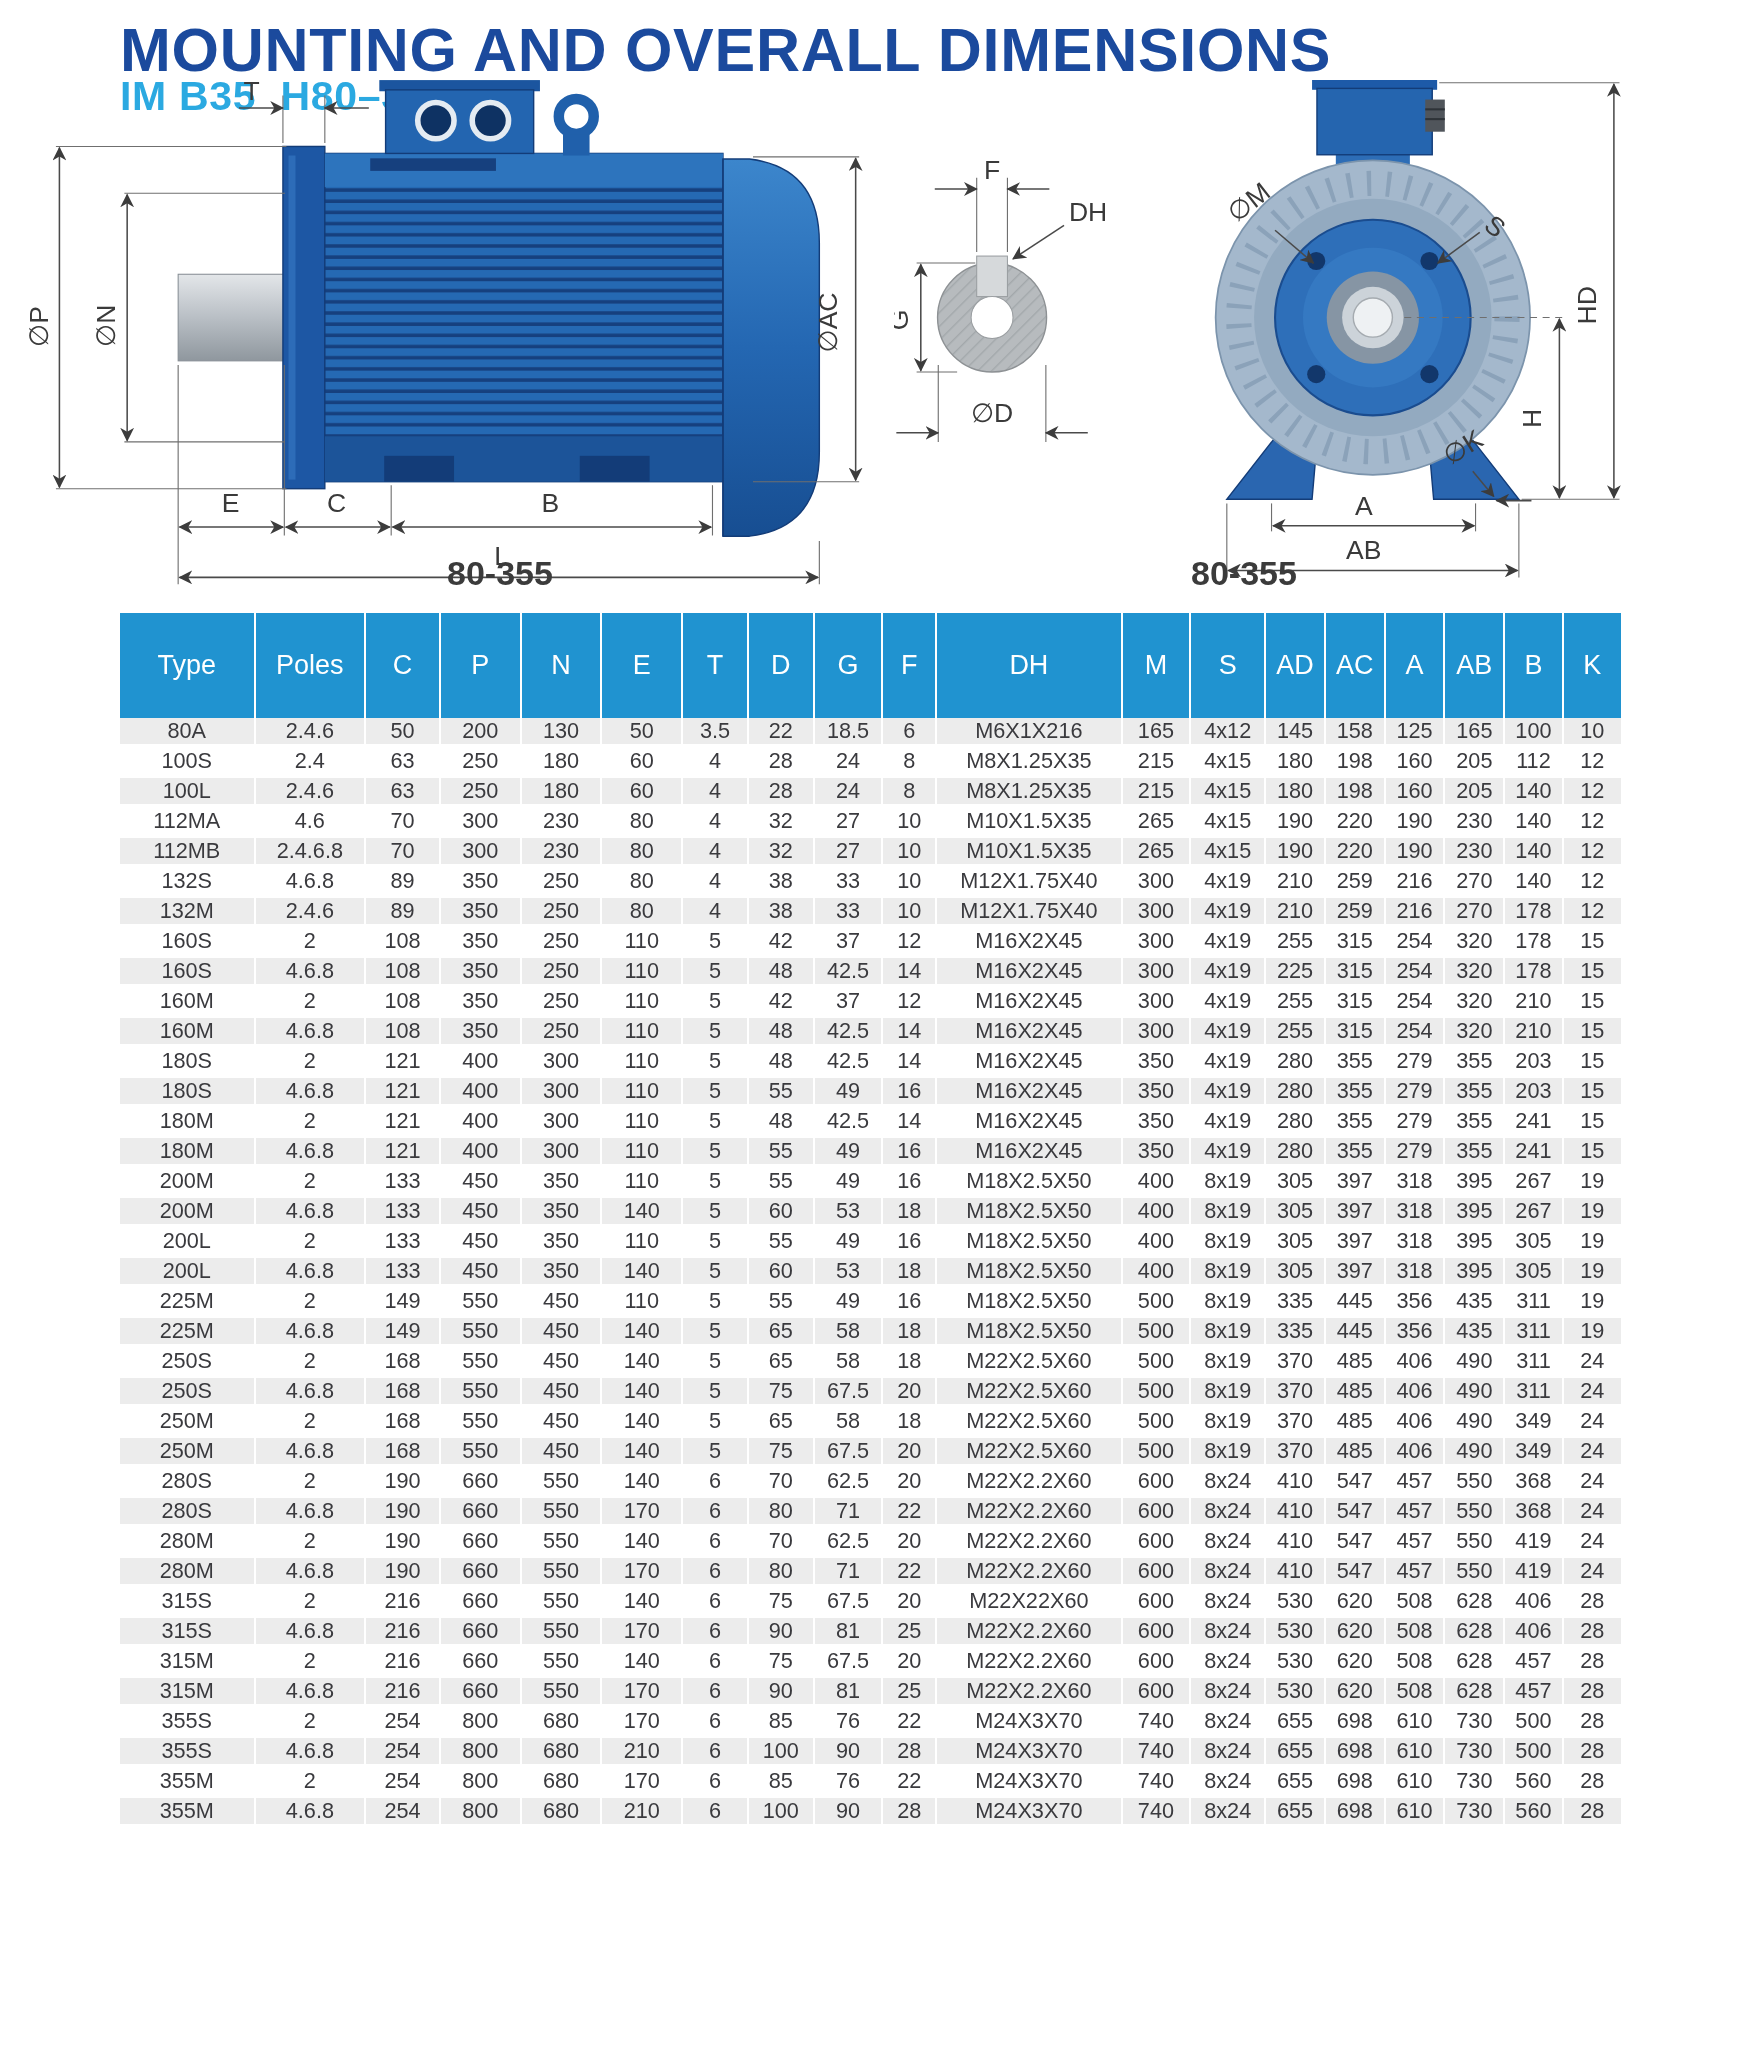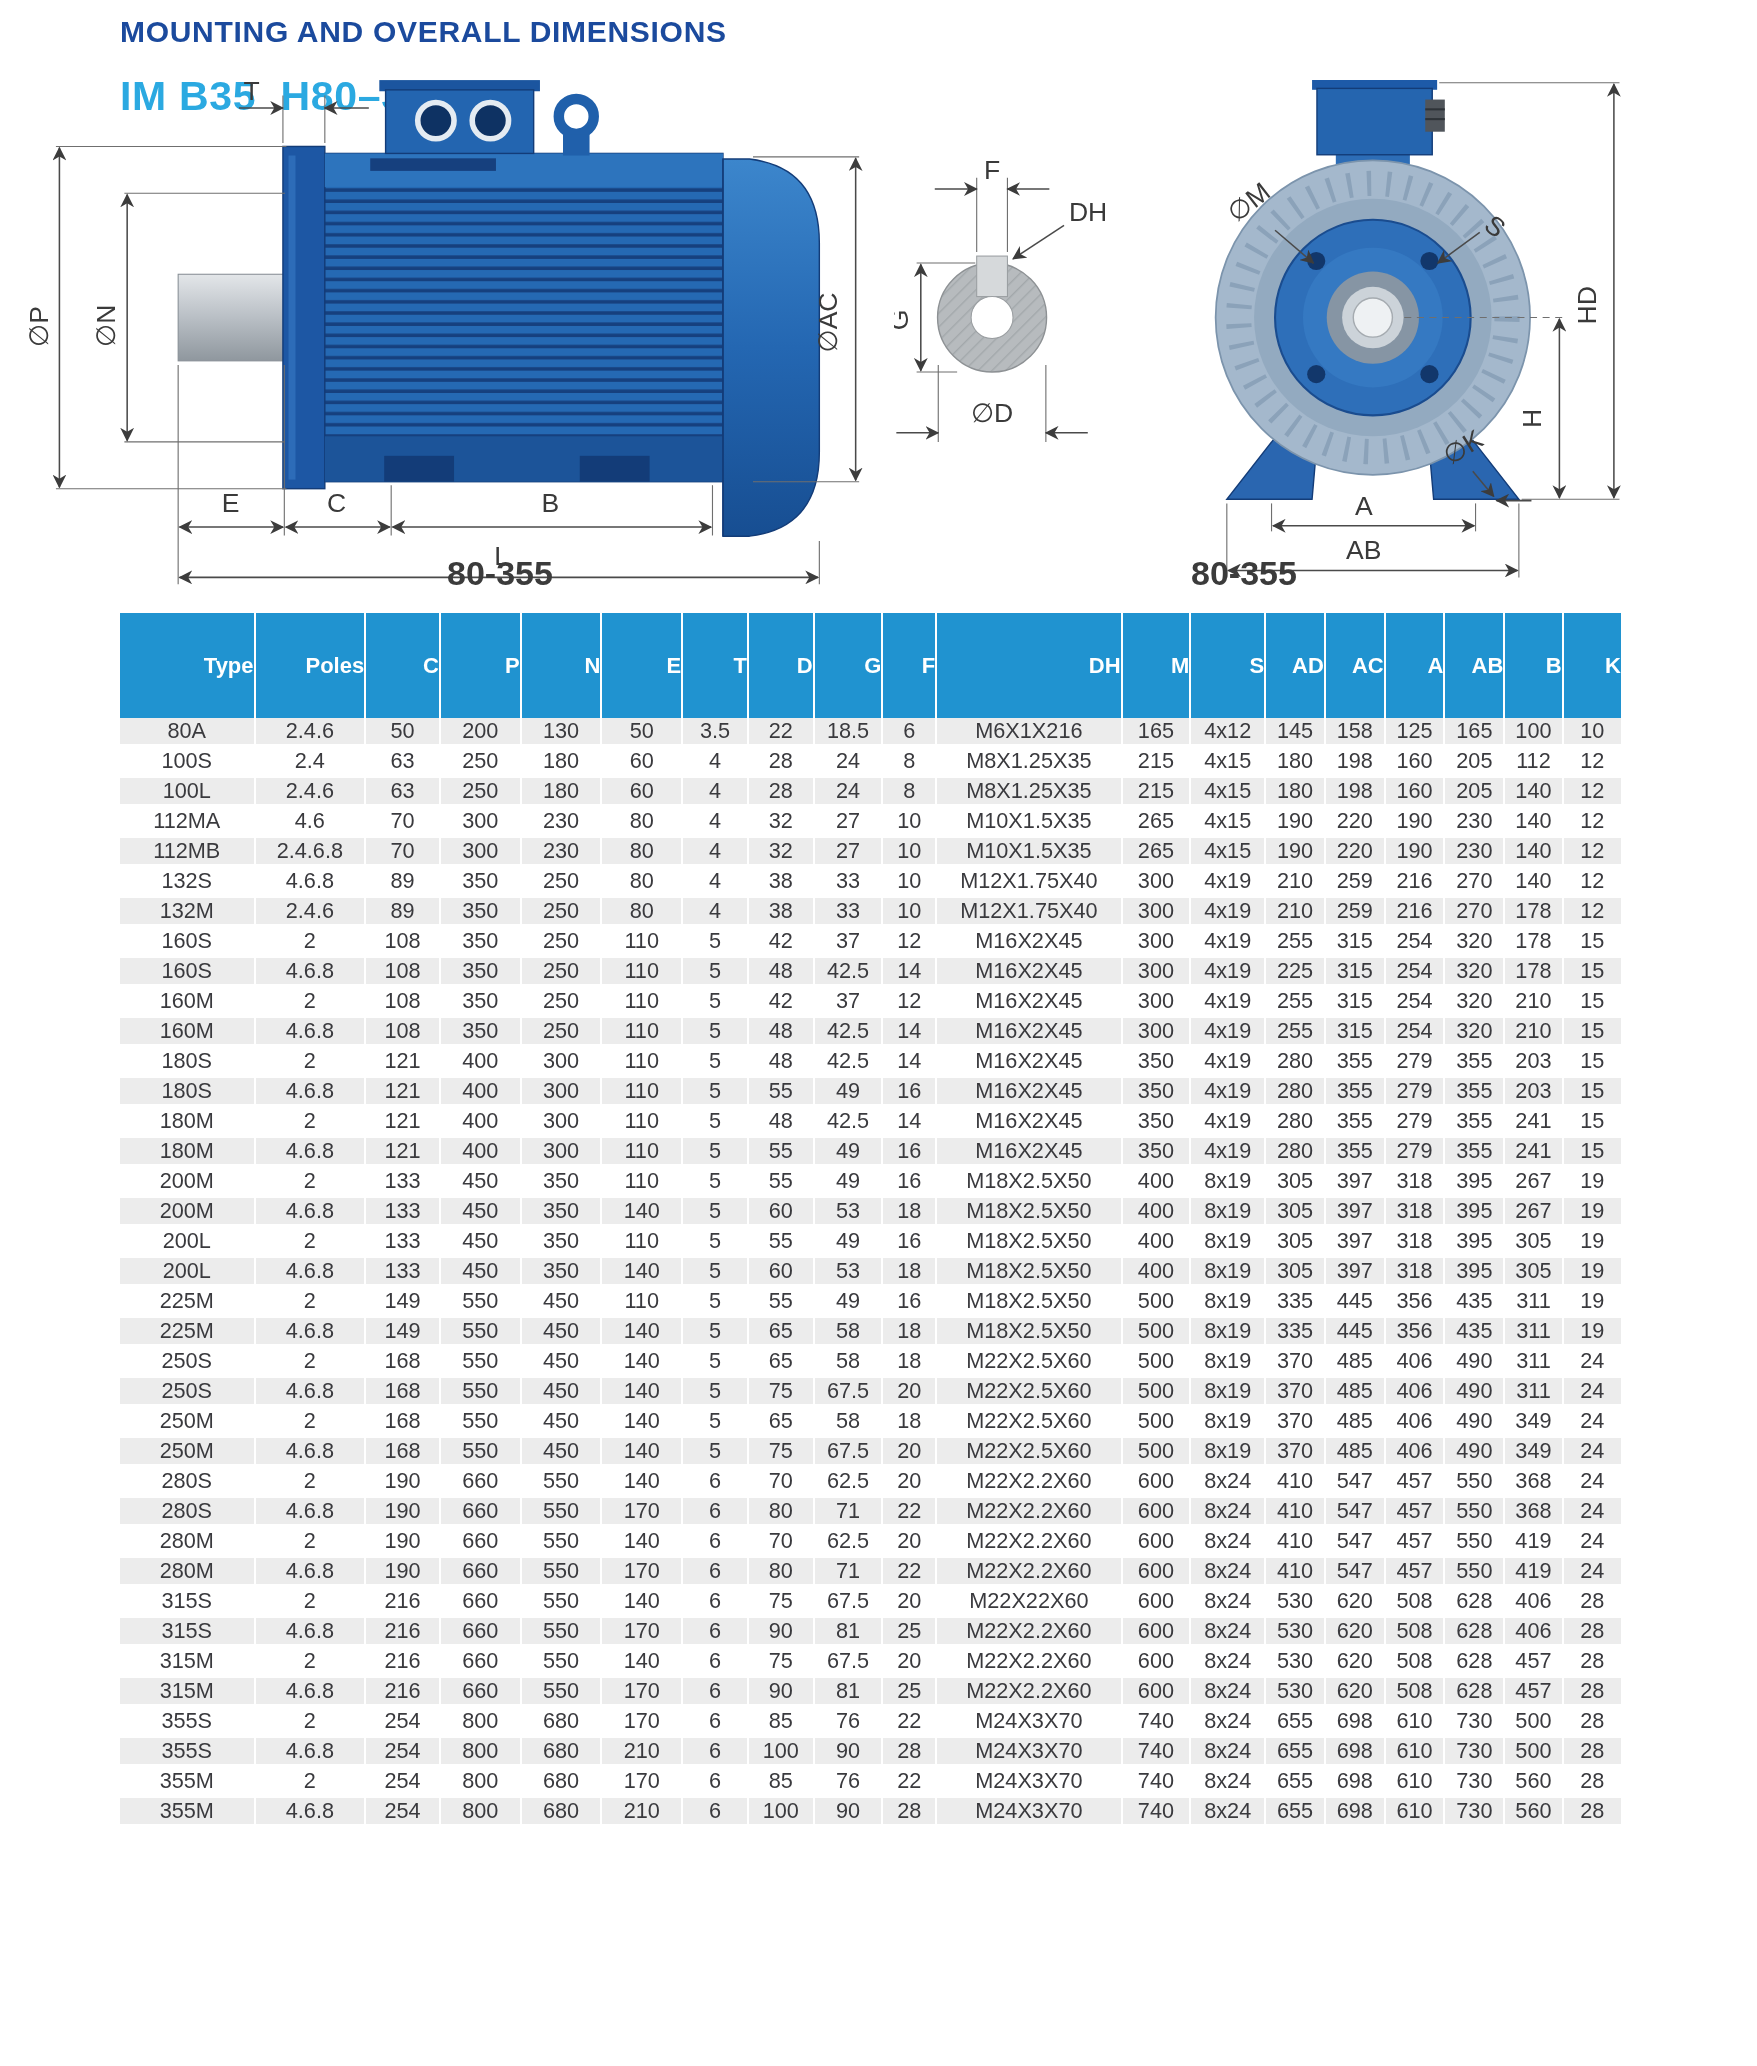--- a/index.html
+++ b/index.html
@@ -14,21 +14,21 @@
   *{margin:0;padding:0;box-sizing:border-box;}
   html,body{background:#fff;}
   body{
     position:relative;
     width:1757px;height:2066px;
     font-family:"Liberation Sans", sans-serif;
     overflow:hidden;
   }
   .page-title{
     position:absolute;left:120px;top:15.4px;
-    font-size:30px;font-weight:bold;color:var(--title-color);
+    font-size:61px;font-weight:bold;color:var(--title-color);
     letter-spacing:0.7px;white-space:pre;
   }
   .page-subtitle{
     position:absolute;left:120px;top:73px;
     font-size:41px;font-weight:bold;color:var(--subtitle-color);
     letter-spacing:0.7px;white-space:pre;
   }
   .fig-svg{position:absolute;}
   #svg-side{left:21px;top:80px;}
   #svg-front{left:894px;top:80px;}
@@ -43,21 +43,21 @@
   .eline{stroke:#6f6f6f;stroke-width:1.6;fill:none;}
   .table-wrap{
     position:absolute;left:120px;top:613px;width:1501px;
   }
   table.dim-table{
     width:100%;border-collapse:collapse;table-layout:fixed;
   }
   .dim-table thead tr{height:105px;}
   .dim-table th{
     background:var(--header-bg);color:#fff;
-    font-size:22px;font-weight:bold;text-align:right;vertical-align:middle;
+    font-size:27px;font-weight:normal;text-align:center;vertical-align:middle;
     border-left:2.8px solid #fff;
   }
   .dim-table th:first-child{border-left:none;}
   .dim-table td{
     height:26.4px;border-bottom:4.2px solid #fff;border-left:2.8px solid #fff;
     font-size:21.7px;color:var(--cell-text);text-align:center;vertical-align:middle;
     white-space:nowrap;overflow:hidden;
   }
   .dim-table td:first-child{border-left:none;}
   .dim-table tbody tr.odd td{background:var(--row-alt);}

